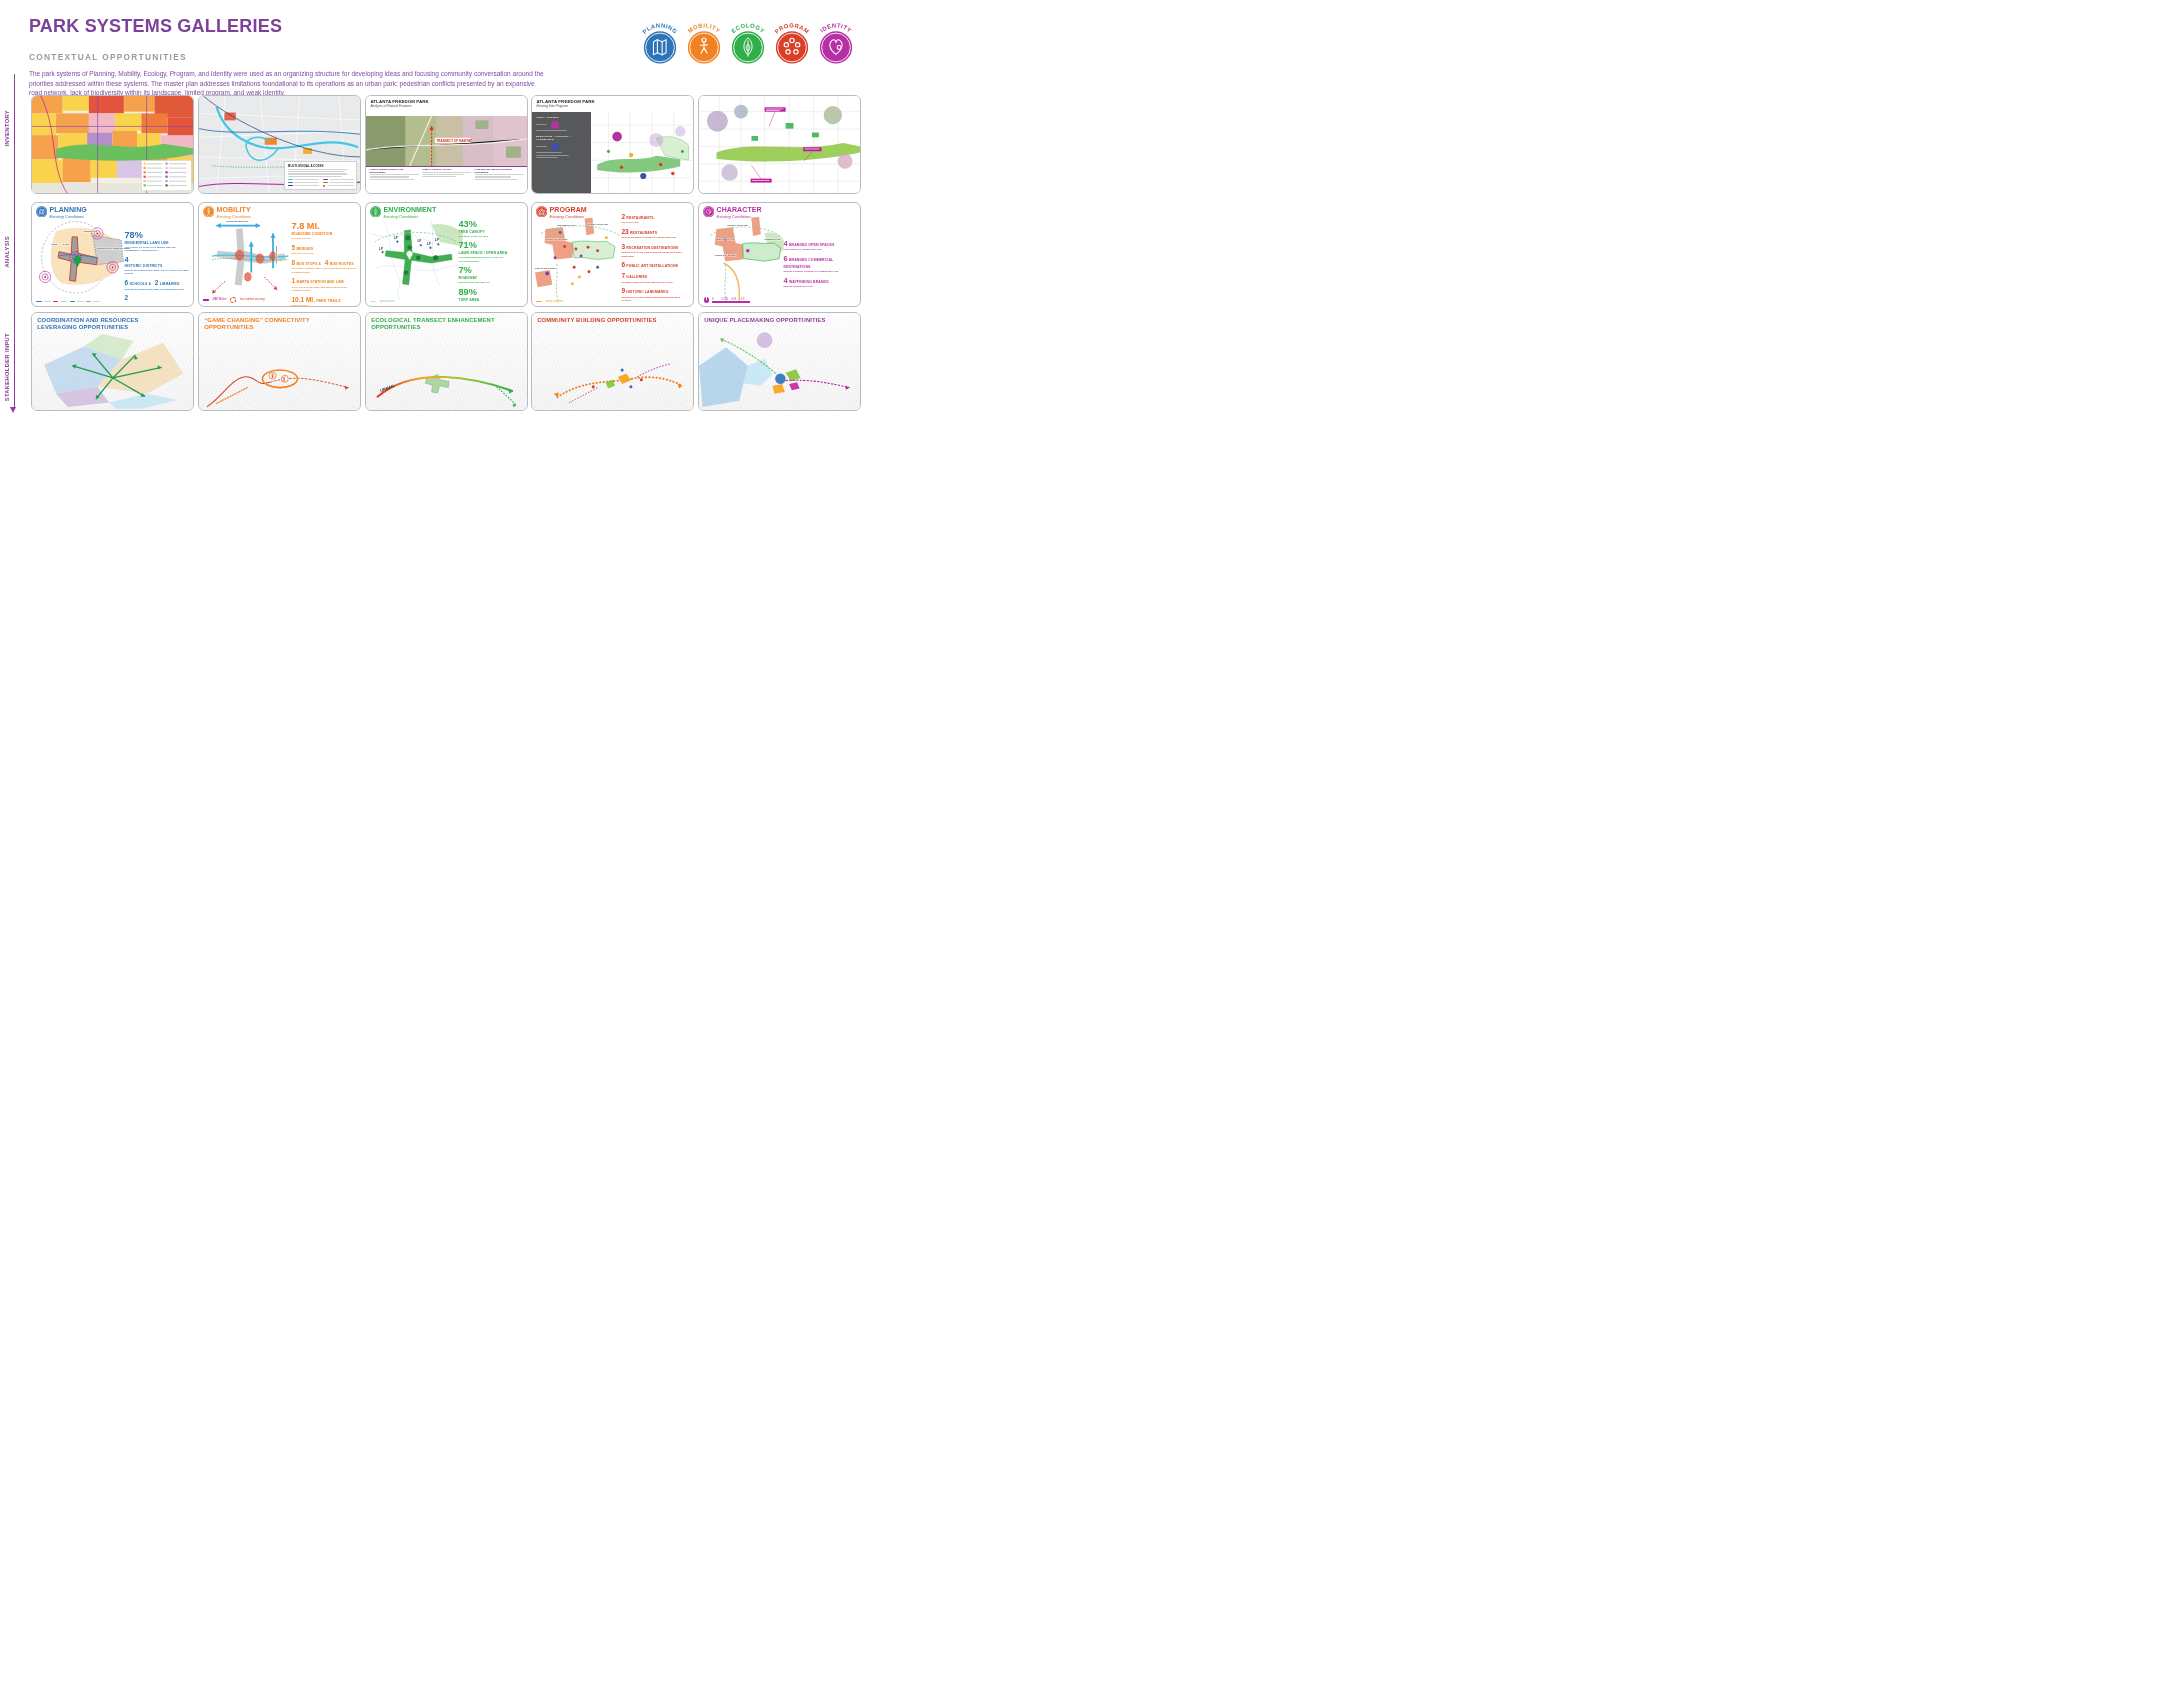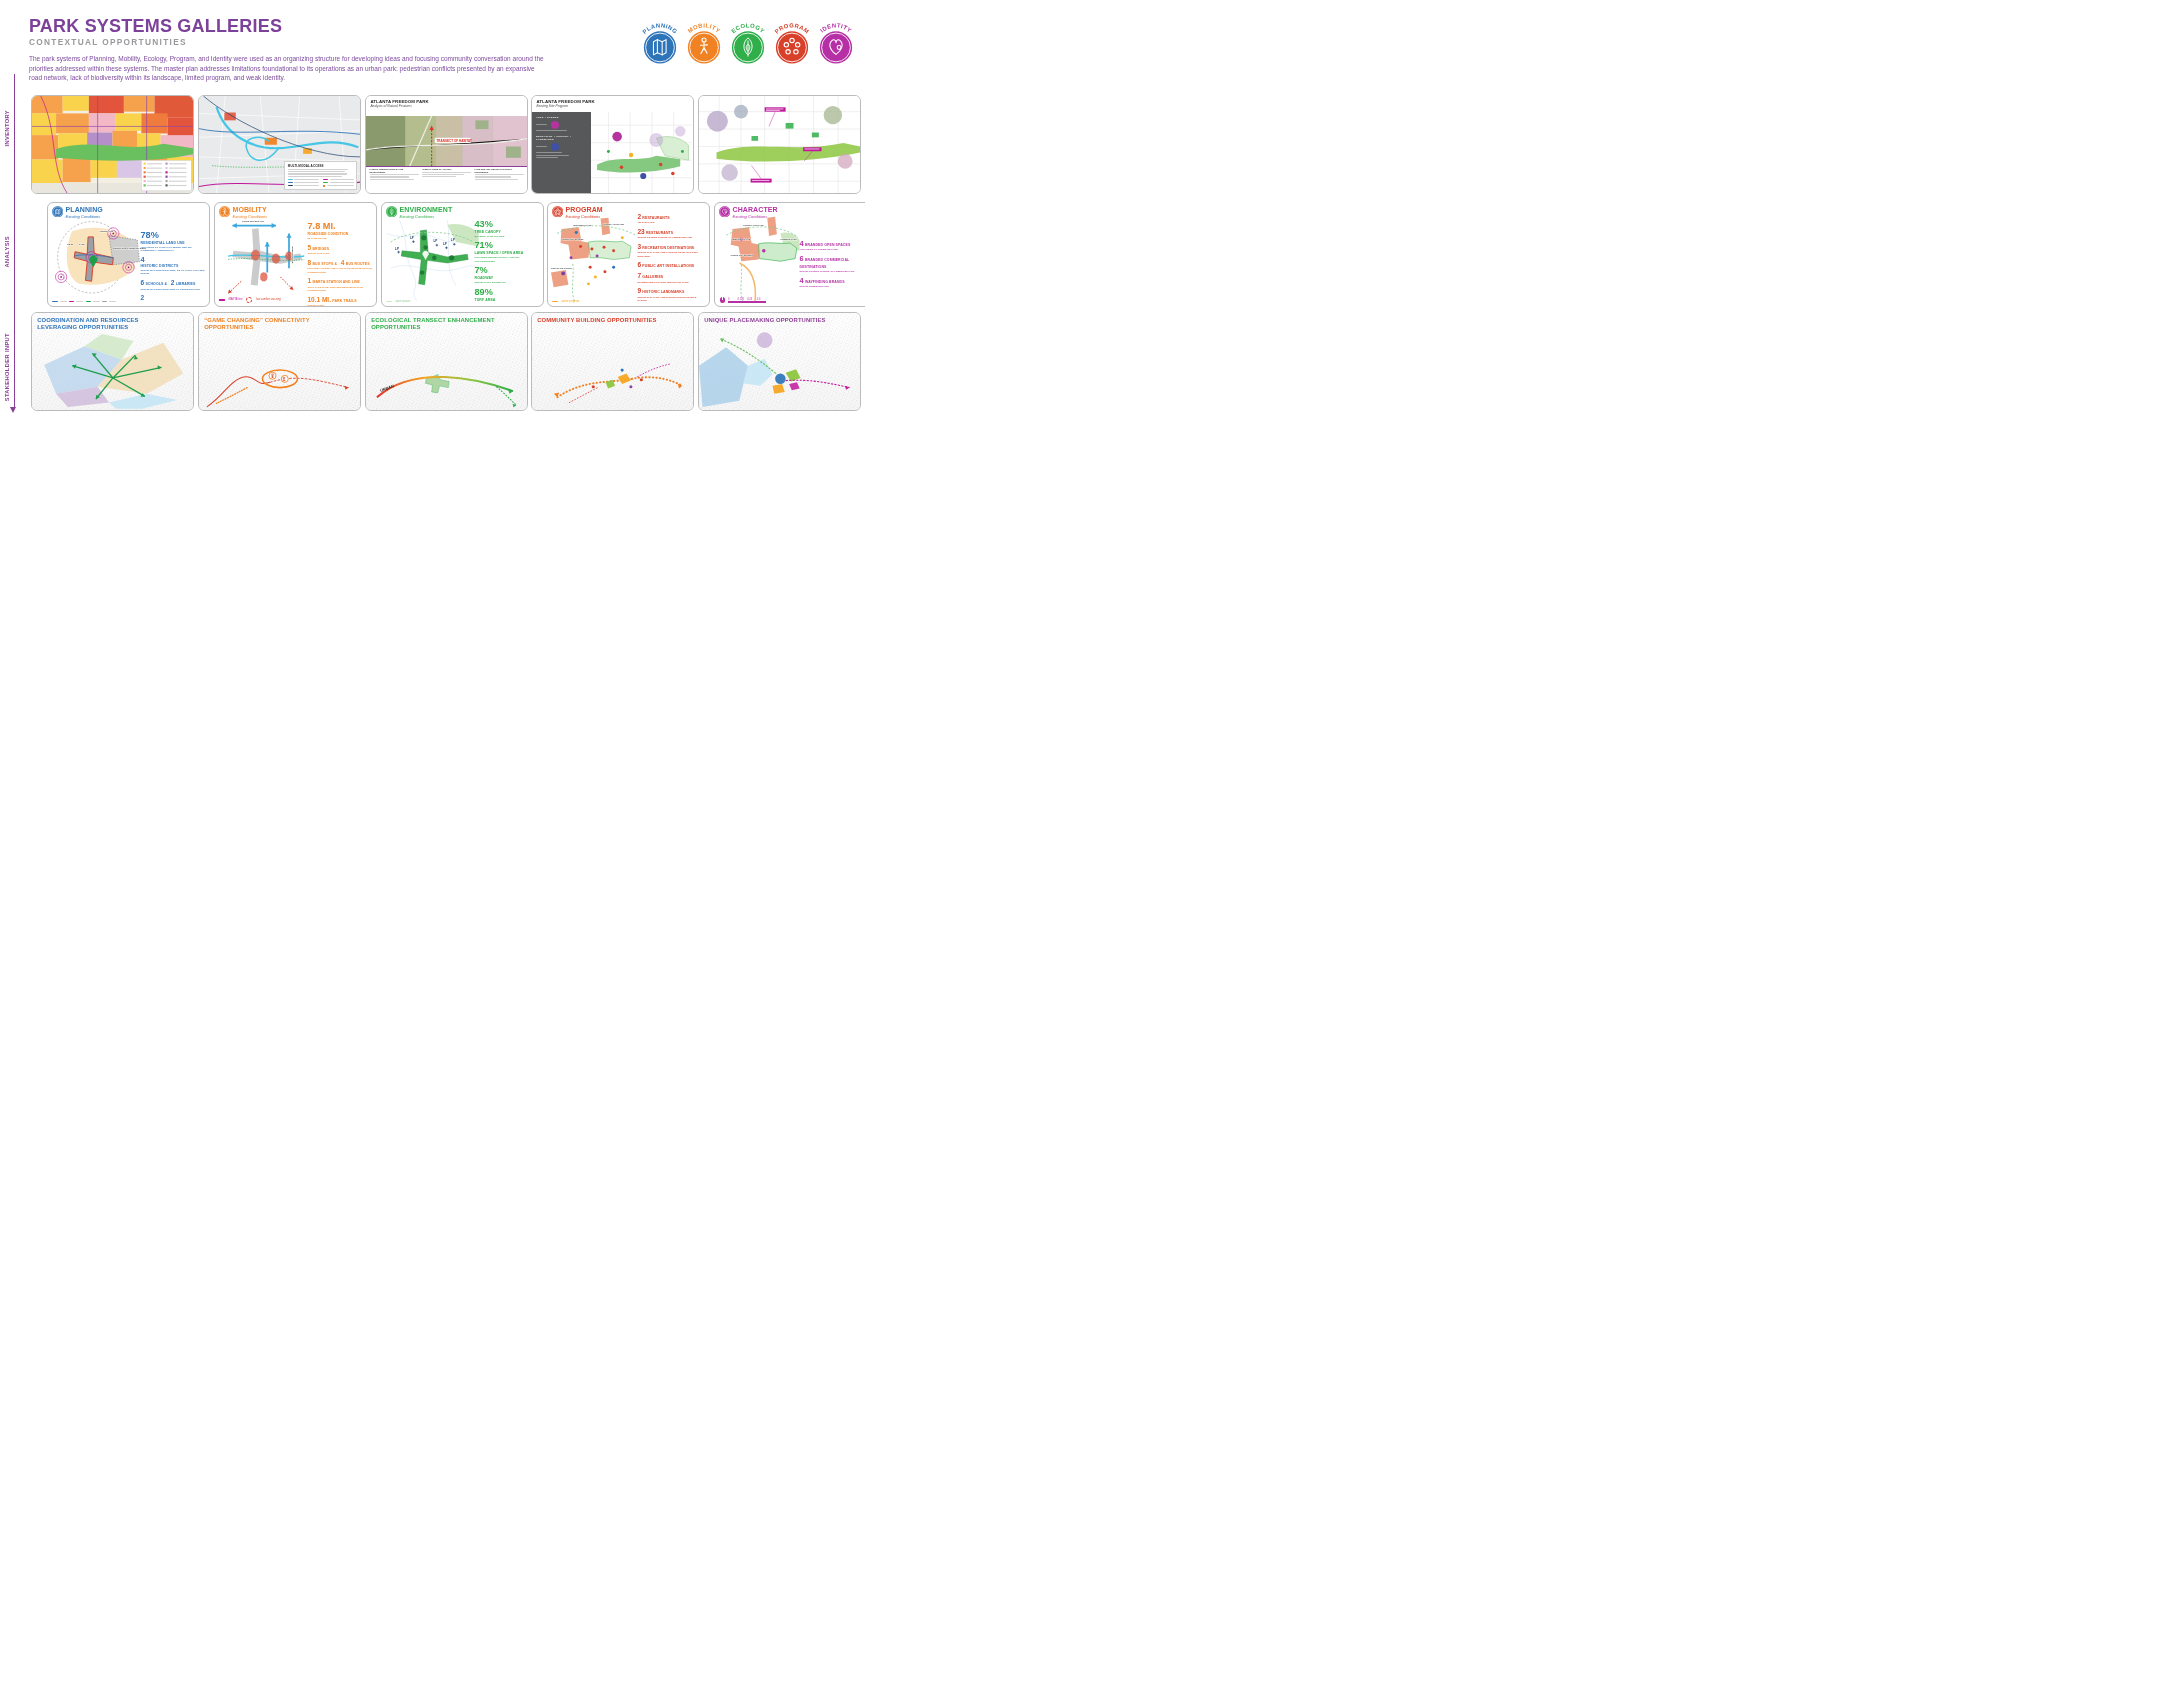--- a/index.html
+++ b/index.html
@@ -1,34 +1,34 @@
 <!DOCTYPE html>
 <html style="font-size:7px"><head>
 <meta charset="utf-8">
 <style>
   html,body{margin:0;padding:0;background:#fff;}
   .canvas{position:relative;width:865px;height:422px;background:#fff;overflow:hidden;
           font-family:"Liberation Sans",sans-serif;color:#231f20;}
   
   .hd{position:absolute;left:29px;top:16.6px;width:520px;}
   .hd .title{font-size:18px;font-weight:800;color:#7c4299;letter-spacing:0.2px;line-height:1;}
-  .hd .subtitle{font-size:8.3px;font-weight:700;color:#97999c;letter-spacing:1.3px;margin-top:2px;}
+  .hd .subtitle{font-size:8.3px;font-weight:700;color:#97999c;letter-spacing:1.3px;margin-top:17px;}
   .hd .intro{font-size:6.5px;line-height:1.45;color:#7d4a9e;margin-top:7.9px;}
   
   .badges{position:absolute;left:638px;top:9.6px;display:flex;gap:0px;}
   .badge{width:44px;height:54px;}
   
   .axis{position:absolute;left:13.5px;top:74px;width:1.7px;height:333px;background:#8b3f98;}
   .axis .head{position:absolute;left:-3.1px;bottom:-6.1px;width:0;height:0;
       border-left:3.9px solid transparent;border-right:3.9px solid transparent;border-top:6.1px solid #8b3f98;}
   .phase{position:absolute;color:#8b3f98;font-weight:800;font-size:5.7px;letter-spacing:0.4px;
       writing-mode:vertical-rl;transform:rotate(180deg);white-space:nowrap;}
   
   .panel{position:absolute;width:161px;background:#fff;border:0.7px solid #b9bbbd;border-radius:6.1px;overflow:hidden;}
-  .r1{top:95px;height:97px;} .r2{top:202px;height:103px;margin-left:16px;} .r3{top:312px;height:97px;}
+  .r1{top:95px;height:97px;} .r2{top:202px;height:103px;} .r3{top:312px;height:97px;}
   .c1{left:31px;} .c2{left:198px;} .c3{left:365px;} .c4{left:531px;} .c5{left:698px;}
   .panel svg.fill{position:absolute;inset:0;width:100%;height:100%;}
   
   .ph{position:absolute;left:3.5px;top:3.1px;display:flex;gap:2.6px;align-items:flex-start;z-index:3;}
   .ph .nm{font-size:7px;font-weight:800;letter-spacing:0.1px;line-height:1;}
   .ph .sub{font-size:4.1px;font-style:italic;margin-top:0.9px;}
   .hicon{flex:0 0 auto;}
   
   .stats{position:absolute;z-index:3;}
   .stat{margin-bottom:3.5px;}

